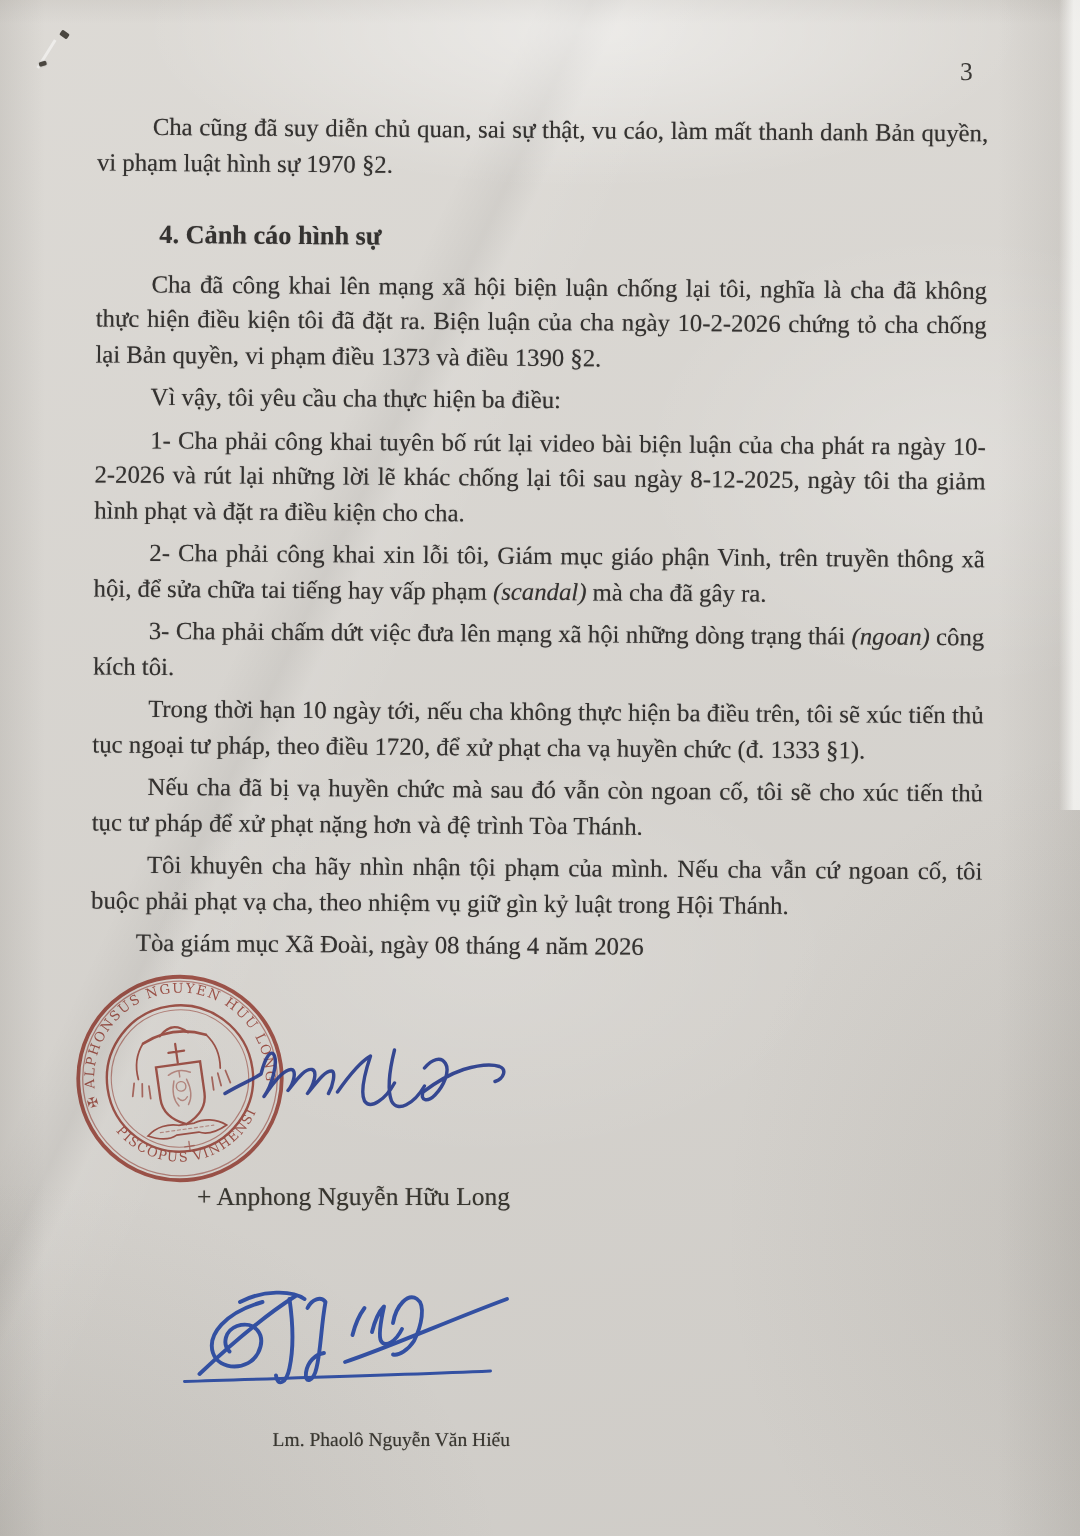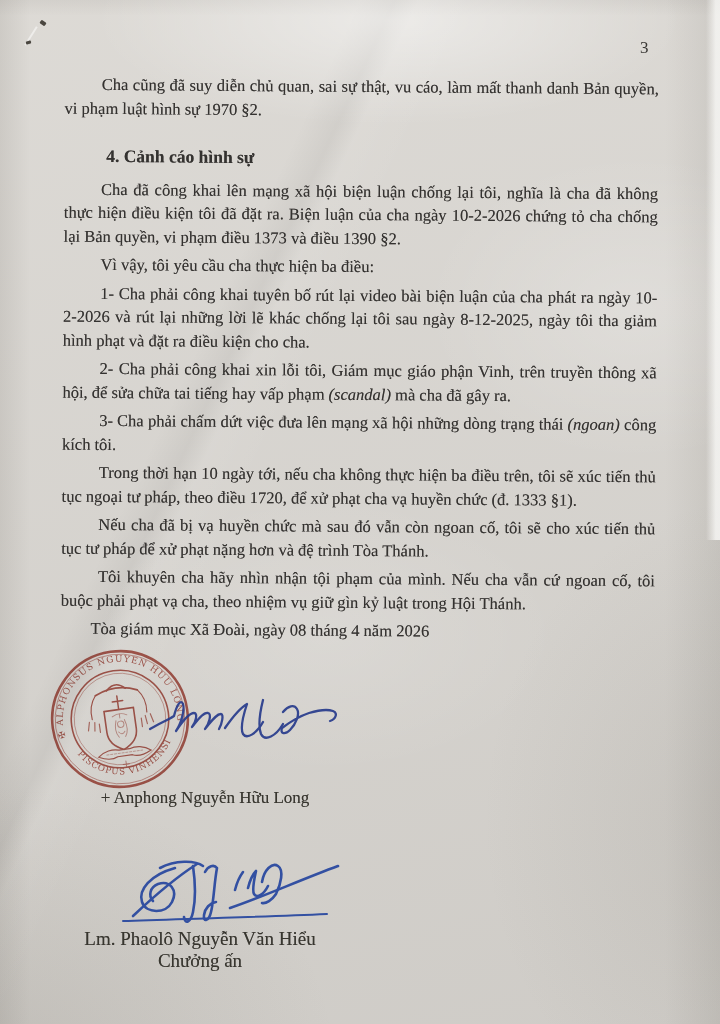--- a/index.html
+++ b/index.html
@@ -30,23 +30,23 @@
   .doc p{margin:5px 0 0;text-indent:37px;}
   .doc p:first-child{margin-top:75px;}
   .doc p.heading{margin-top:25px;margin-bottom:9px;font-weight:bold;font-size:17.5px;text-indent:42px;}
   .doc p.dateline{text-align:left;text-indent:30px;}
   .doc .it{font-style:italic;}
   .seal{
     position:absolute;left:49px;top:648px;width:142px;height:142px;
     transform:rotate(-8deg);mix-blend-mode:multiply;opacity:.88;
   }
   .sigs{position:absolute;left:0;top:0;width:720px;height:1024px;pointer-events:none;}
-  .name-block{position:absolute;text-align:center;line-height:22px;font-size:17px;color:#38362f;text-shadow:0 0 .6px rgba(52,50,48,.5);}
+  .name-block{position:absolute;text-align:right;line-height:22px;font-size:17px;color:#38362f;text-shadow:0 0 .6px rgba(52,50,48,.5);}
   #bishop-block{left:70px;top:787px;width:270px;}
-  #chancellor-block{left:60px;top:928px;width:280px;line-height:21.5px;font-size:19px;}
+  #chancellor-block{left:60px;top:949px;width:280px;line-height:21.5px;font-size:13px;}
   .staple{position:absolute;background:#4a463f;border-radius:1px;}
   .staple.a{left:40px;top:21px;width:6px;height:4px;transform:rotate(35deg);}
   .staple.b{left:26px;top:41px;width:5px;height:3px;transform:rotate(-15deg);box-shadow:0 0 1px rgba(0,0,0,.4);}
   .scratch{position:absolute;left:30px;top:25px;width:2px;height:22px;background:rgba(255,255,255,.5);transform:rotate(32deg);}
   .edge-light{
     position:absolute;right:0;top:0;width:14px;height:540px;
     background:linear-gradient(to right, rgba(250,250,247,0), rgba(252,252,250,.75) 70%);
   }
 </style>
 </head>
@@ -132,17 +132,16 @@
       <path d="M123,921 C180,919 260,917 327,914" stroke-width="2"></path>
     </g>
   </svg>
 
   <div class="name-block" id="bishop-block">
     <div>+ Anphong Nguyễn Hữu Long</div>
   </div>
 
   <div class="name-block" id="chancellor-block">
     <div>Lm. Phaolô Nguyễn Văn Hiểu</div>
-    <div>Chưởng ấn</div>
   </div>
 
   <div class="edge-light"></div>
 </div>
 
 </body></html>

